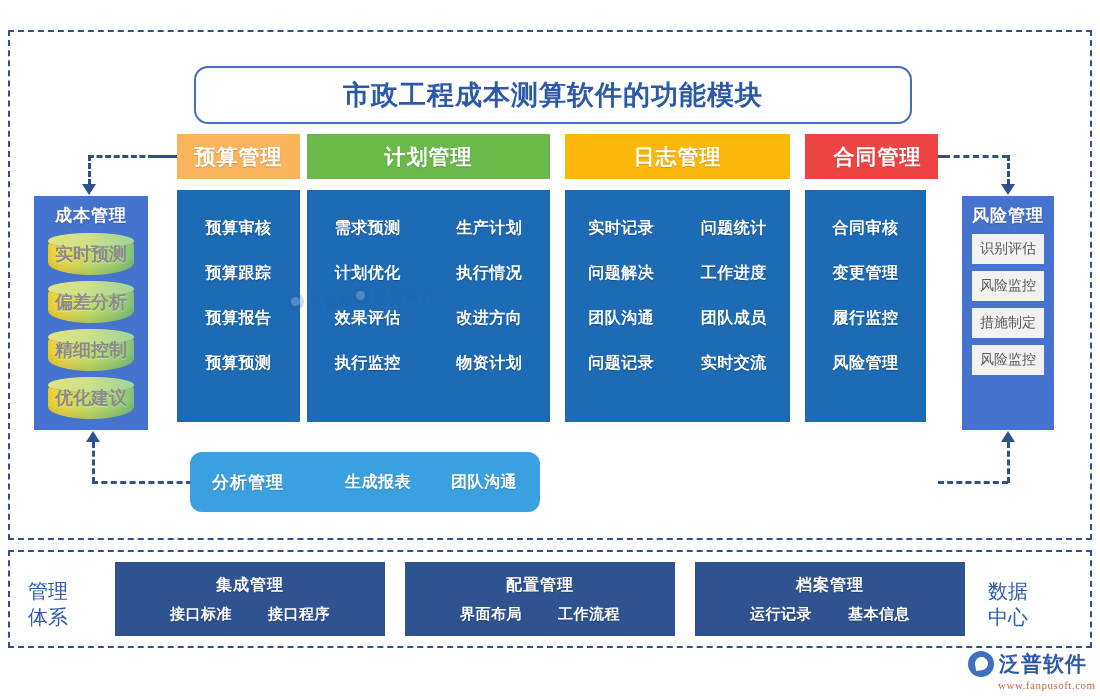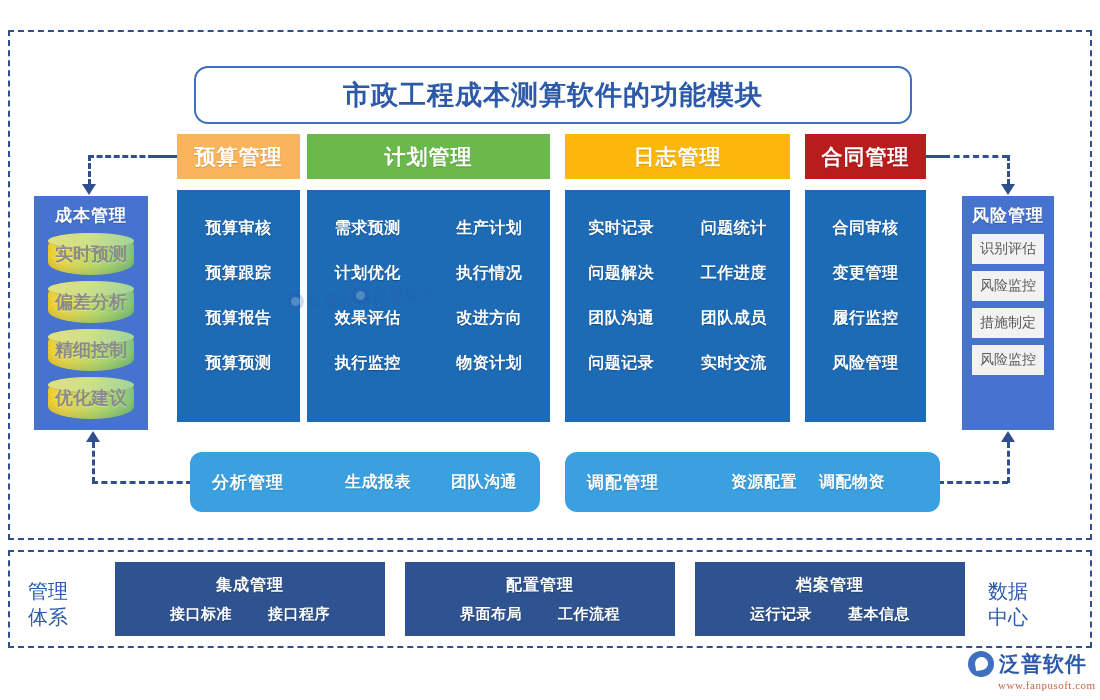--- a/index.html
+++ b/index.html
@@ -268,43 +268,36 @@
     <div class="cell">实时记录</div>
     <div class="cell">问题统计</div>
     <div class="cell">问题解决</div>
     <div class="cell">工作进度</div>
     <div class="cell">团队沟通</div>
     <div class="cell">团队成员</div>
     <div class="cell">问题记录</div>
     <div class="cell">实时交流</div>
   </div>
 
-  <div class="col-head" id="head-contract" style="background:#b91c1c;">合同管理</div>
+  <div class="col-head" id="head-contract" style="background:#ef4444;padding-left:12px;">合同管理</div>
   <div class="col-body c1" id="body-contract">
     <div class="cell">合同审核</div>
     <div class="cell">变更管理</div>
     <div class="cell">履行监控</div>
     <div class="cell">风险管理</div>
   </div>
 
   <div class="wide-bar" id="bar-analysis">
     <span class="wb-title">分析管理</span>
     <div class="wb-items">
       <span class="wb-item">生成报表</span>
       <span class="wb-item">团队沟通</span>
     </div>
   </div>
 
-  <div class="wide-bar" id="bar-dispatch">
-    <span class="wb-title">调配管理</span>
-    <div class="wb-items">
-      <span class="wb-item">资源配置</span>
-      <span class="wb-item">调配物资</span>
-    </div>
-  </div>
 
   <div id="mgmt-label">
     <div>管理</div>
     <div>体系</div>
   </div>
 
   <div class="dark-box" id="box-integration">
     <span class="db-title">集成管理</span>
     <div class="db-row">
       <span class="db-item">接口标准</span>

